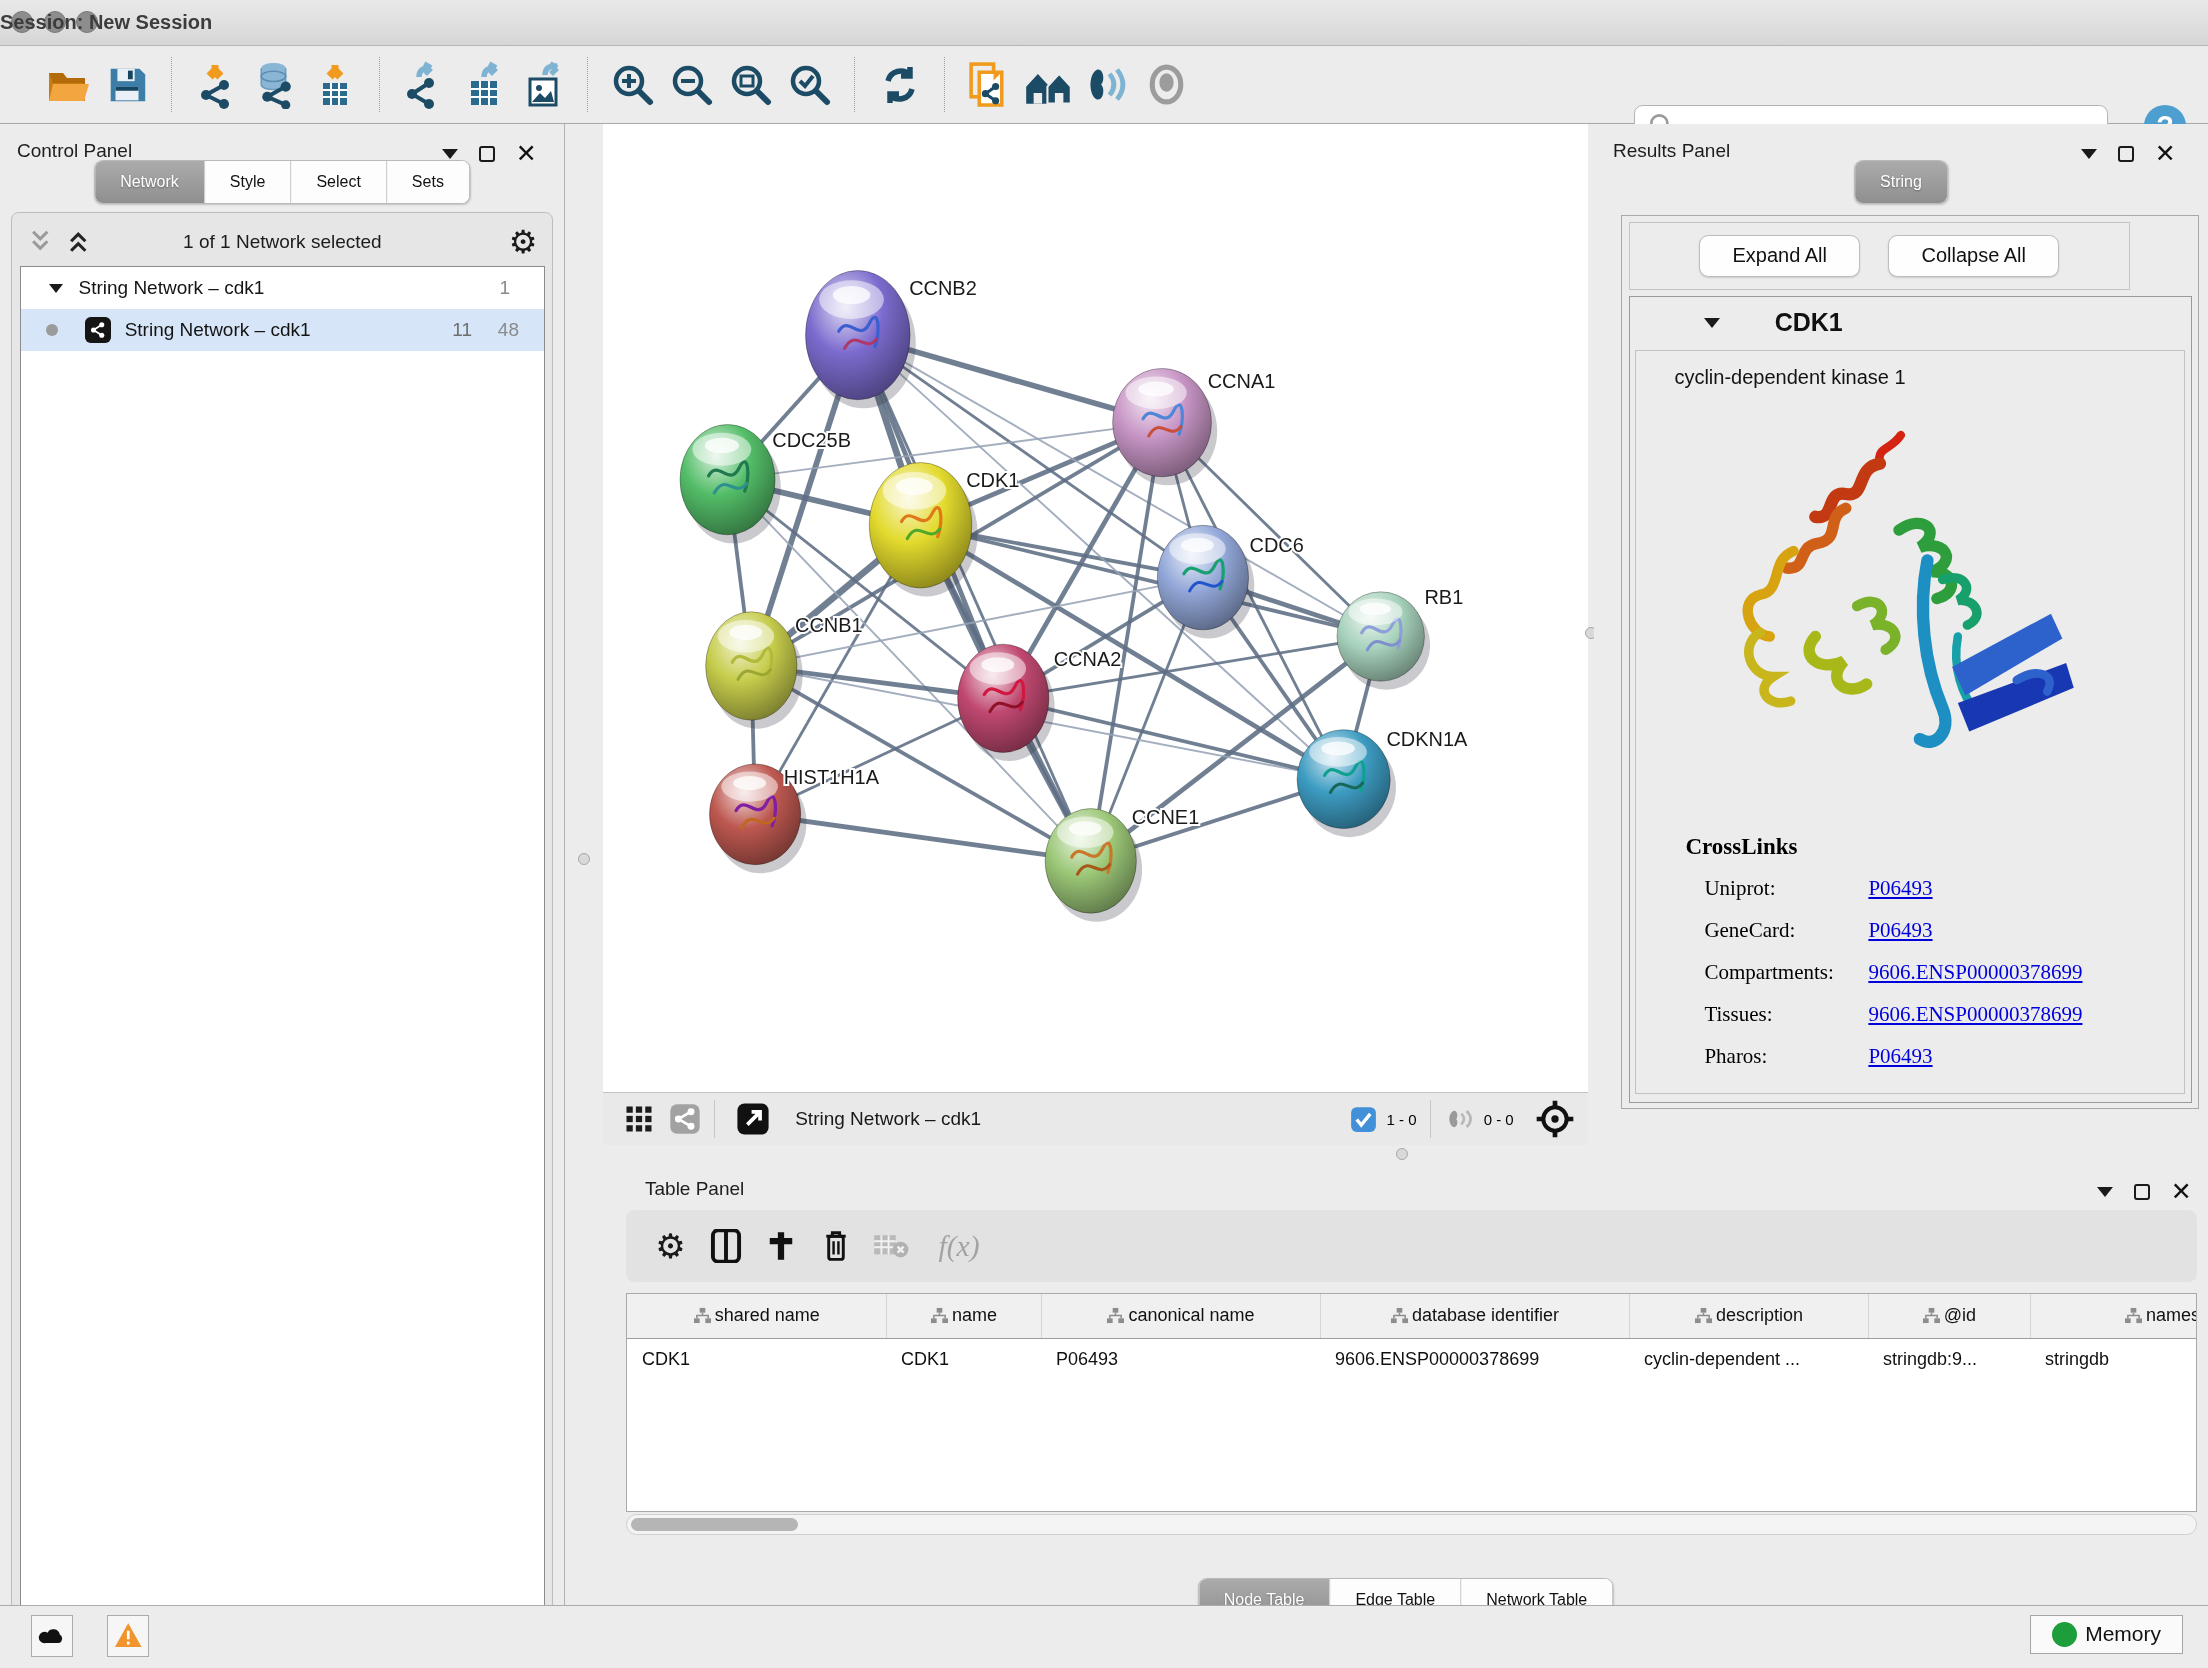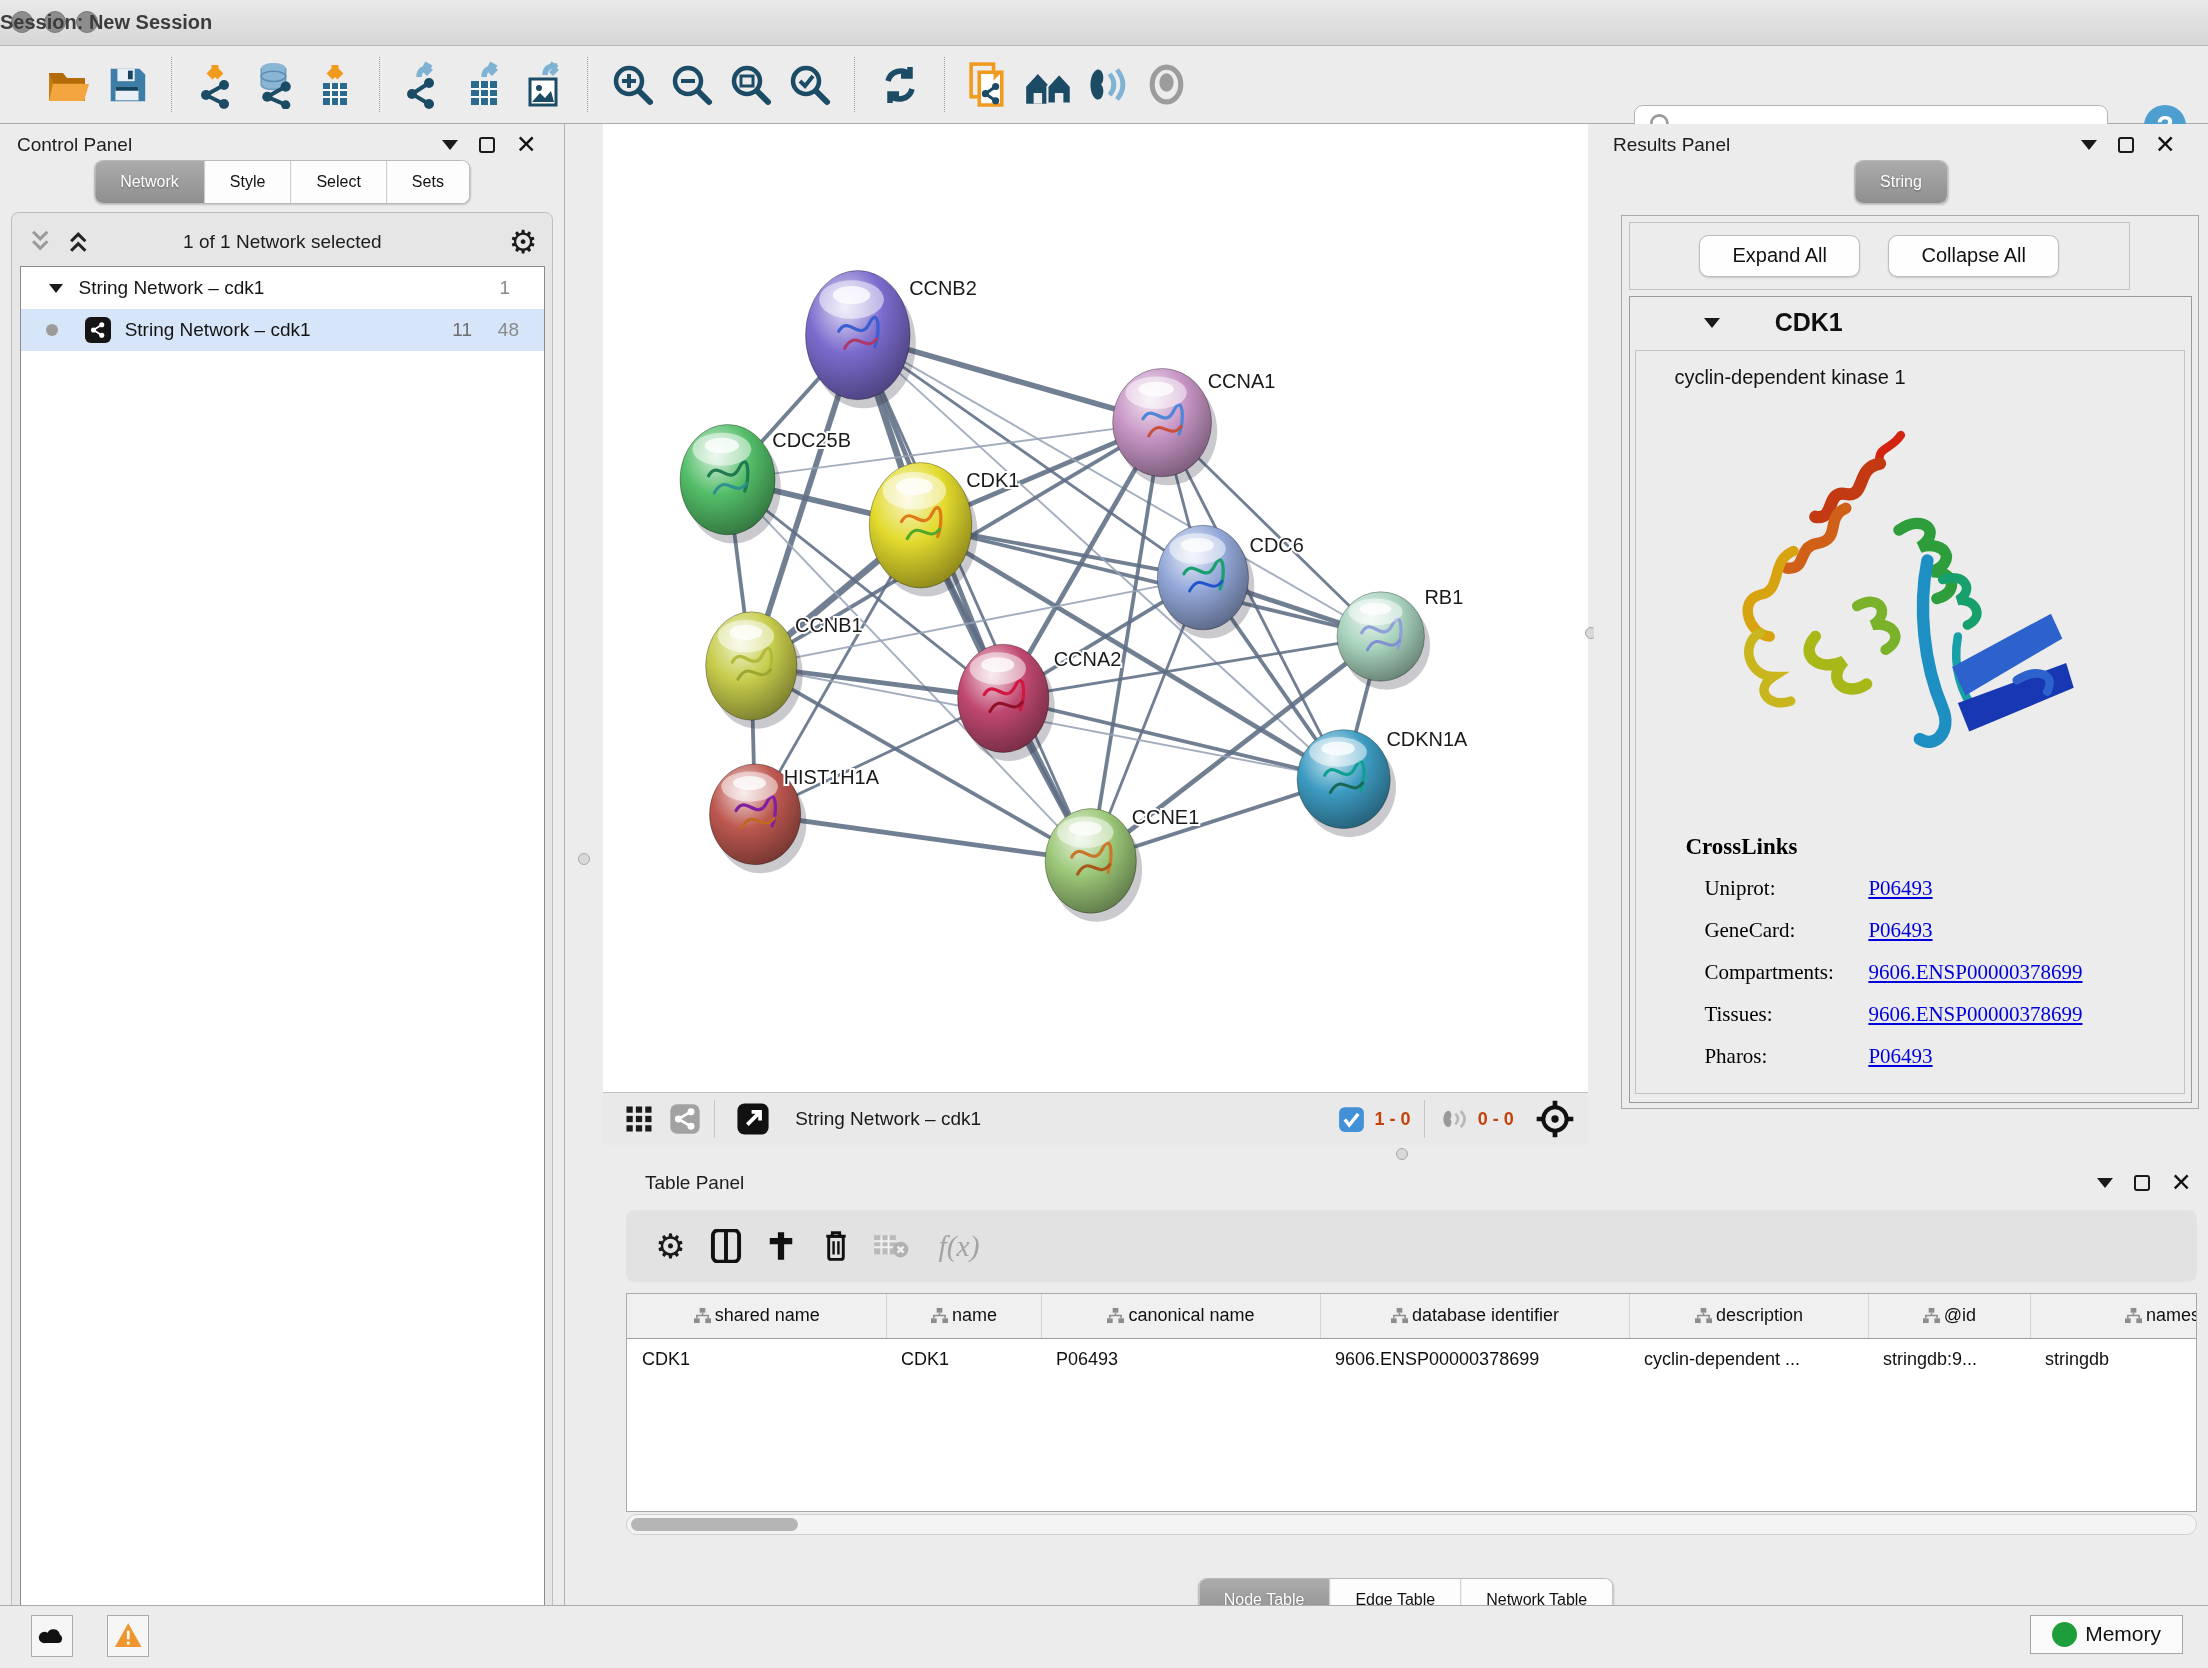--- a/index.html
+++ b/index.html
@@ -18,21 +18,21 @@
   #toolbar { position:absolute; left:0; top:46px; width:2208px; height:78px;
     background:#ececec; border-bottom:1.9px solid #a9a9a9; display:flex; align-items:center; }
   .tb-btn { width:59px; height:59px; display:flex; align-items:center; justify-content:center; flex:0 0 auto; }
   .tb-sep { width:0; height:55px; border-left:1.9px dotted #9d9d9d; margin:0 15px; flex:0 0 auto; }
   #search-wrap { position:absolute; left:1634px; top:59px; width:474px; height:42px;
     background:#fff; border:1px solid #b3b3b3; border-radius:8.6px; display:flex; align-items:center; }
   #search-input { border:none; outline:none; flex:1; height:38px; font-size:19px; background:transparent; }
   #help-btn { position:absolute; left:2142px; top:57px; width:46px; height:46px; }
 
   
-  .panel-head { position:absolute; height:34px; display:flex; align-items:center; }
+  .panel-head { position:absolute; height:34px; display:flex; align-items:flex-end; }
   .panel-title { font-size:19px; color:#1d1d1d; }
   .ph-controls { position:absolute; display:flex; align-items:center; gap:21px; }
   .caret-down { width:0; height:0; border-left:8.6px solid transparent; border-right:8.6px solid transparent; border-top:10.5px solid #1a1a1a; }
   .float-box { width:16px; height:16px; border:2.4px solid #1a1a1a; border-radius:2.9px; background:transparent; }
   .close-x { font-size:25px; font-weight:bold; color:#111; line-height:16px; font-family:"DejaVu Sans",sans-serif; }
 
   
   .seg { display:inline-flex; background:#fff; border:1px solid #b9b9b9; border-radius:8.6px; overflow:hidden;
     box-shadow:0 1px 1.9px rgba(0,0,0,.18); }
   .seg > div { padding:0 25px; height:42px; line-height:42px; font-size:16px; color:#111;
@@ -54,21 +54,21 @@
   .row-num { position:absolute; font-size:19px; color:#8a8a8a; }
   .share-badge { width:26px; height:26px; border-radius:5.7px; background:#151515; display:flex; align-items:center; justify-content:center; }
   .gray-dot { width:12.4px; height:12.4px; border-radius:50%; background:#9b9b9b; }
 
   
   #network-canvas { position:absolute; left:603px; top:124px; width:985px; height:968px; background:#fff; }
   #net-statusbar { position:absolute; left:603px; top:1092px; width:985px; height:53px;
     background:#e9e9e9; border-top:1px solid #c2c2c2; display:flex; align-items:center; }
   .nsb-sep { width:0; height:38px; border-left:1px solid #c6c6c6; margin:0 13.3px; }
   .nsb-text { font-size:19px; color:#191919; }
-  .nsb-gray { font-size:18px; color:#c2410c;font-weight:bold; }
+  .nsb-gray { font-size:15px; color:#000000; }
   .splitter-dot { position:absolute; width:12.4px; height:12.4px; border-radius:50%; background:#d9d9d9; border:1px solid #a8a8a8; }
 
   
   #results-panel { position:absolute; left:1594px; top:124px; width:614px; height:1021px; background:#ececec; }
   #rp-tab { position:absolute; left:50%; transform:translateX(-50%); top:36px; }
   #rp-box { position:absolute; left:27px; top:91px; width:578px; height:894px; border:1px solid #a9a9a9; background:#ececec; }
   #rp-actions { position:absolute; left:6.7px; top:5.7px; width:501px; height:68px; border:1px solid #c3c3c3; display:flex; align-items:center; justify-content:center; gap:28.5px; }
   .rp-btn { height:42px; padding:0 32px; background:#fefefe; border:1px solid #bdbdbd; border-radius:9.5px;
     font-size:20px; color:#111; display:flex; align-items:center; box-shadow:0 1px 1.9px rgba(0,0,0,.15); }
   #rp-section { position:absolute; left:6.7px; top:80px; width:563px; height:807px; border:1px solid #9a9a9a; }

